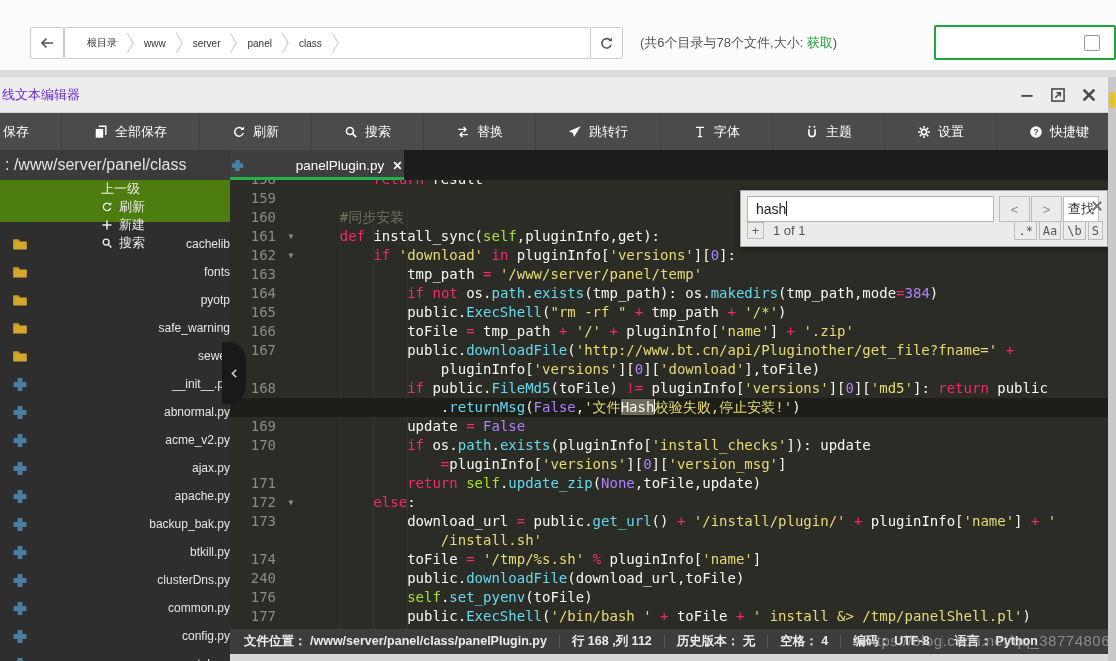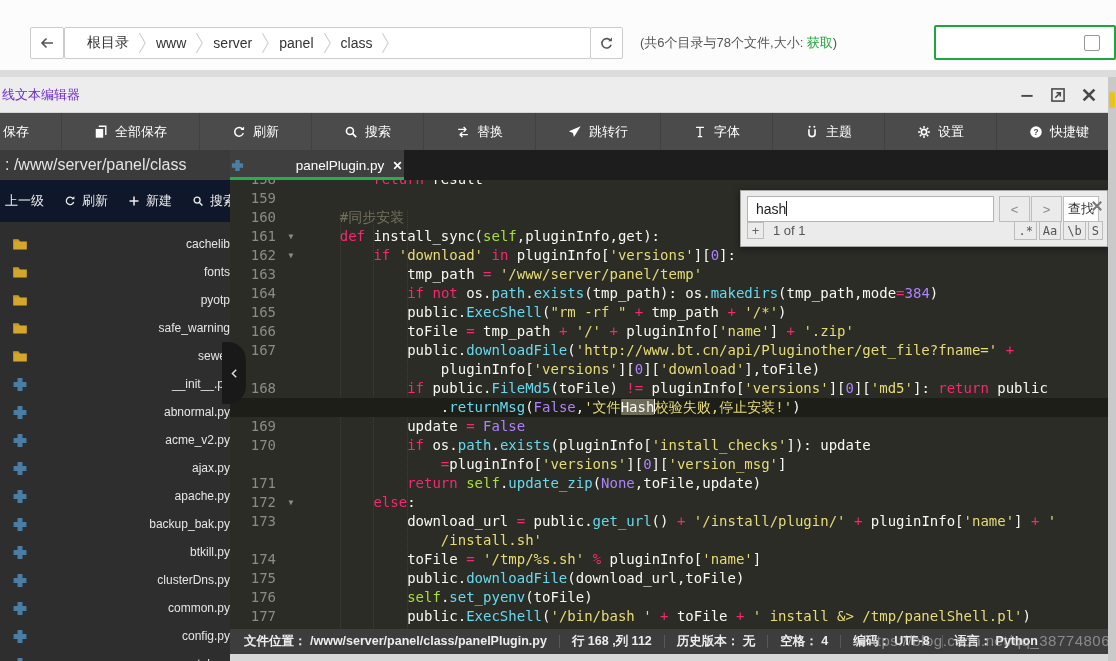--- a/index.html
+++ b/index.html
@@ -9,21 +9,21 @@
   .ic{display:inline-block;}
   .ic svg{width:100%;height:100%;display:block;}
 
   
   .topbar{left:0;top:0;width:1116px;height:70px;background:#fcfcfc;}
   .tb-box{position:absolute;background:#fff;border:1px solid #ccc;border-radius:2px;
     display:flex;align-items:center;justify-content:center;color:#555;cursor:pointer;box-sizing:border-box;}
   .backbtn{left:30px;top:27px;width:34px;height:32px;}
   .crumbbar{position:absolute;left:64px;top:27px;width:527px;height:32px;background:#fff;border:1px solid #ccc;
     border-radius:2px;display:flex;align-items:center;padding-left:13px;box-sizing:border-box;overflow:hidden;}
-  .crumb{font-size:14px;color:#333;padding:0 9px;cursor:pointer;white-space:nowrap;}
+  .crumb{font-size:10px;color:#333;padding:0 9px;cursor:pointer;white-space:nowrap;}
   .crumbsep{width:9px;height:26px;flex:0 0 auto;}
   .refreshbtn{left:590px;top:27px;width:33px;height:32px;}
   .stats{position:absolute;left:640px;top:27px;height:32px;line-height:32px;font-size:13px;color:#555;white-space:nowrap;}
   .stats .green{color:#20a53a;cursor:pointer;text-decoration:none;}
   .fsearch{position:absolute;left:934px;top:25px;width:182px;height:35px;background:#fff;
     border:2px solid #20a53a;border-radius:2px;box-sizing:border-box;}
   .fsearch .cb{position:absolute;right:14px;top:8px;width:14px;height:14px;border:1px solid #979797;border-radius:2px;background:#fff;}
 
   .wingap{left:0;top:70px;width:1116px;height:7px;background:#dcdcdc;}
 
@@ -50,21 +50,21 @@
   .tabstrip{left:230px;top:150px;width:886px;height:30px;background:#1d1d1d;}
   .tab{position:absolute;left:0;top:0;width:174px;height:30px;background:#3f3f3f;display:flex;align-items:center;
     justify-content:center;gap:8px;cursor:pointer;}
   .tab:after{content:"";position:absolute;left:0;right:0;bottom:0;height:3px;background:#23b14d;}
   .tab .pyic{width:13px;height:13px;}
   .tabname{color:#fff;font-size:13.5px;margin-left:44px;}
   .tabclose{width:11px;height:11px;color:#fff;cursor:pointer;}
 
   
   .sidebar{left:0;top:180px;width:230px;height:481px;background:#2e2e2e;overflow:hidden;}
-  .sidetoolbar{display:flex;align-items:center;height:42px;background:#0f172a;padding-left:0;}
+  .sidetoolbar{display:flex;align-items:center;height:42px;background:#4d7c0f;padding-left:16px;flex-direction:column;}
   .sidetoolbar .btn{display:flex;align-items:center;gap:6px;color:#ededed;font-size:13px;padding:0 10px;cursor:pointer;white-space:nowrap;}
   .sidetoolbar .btn:first-child{margin-left:-5px;}
   .sidetoolbar .ic{width:12px;height:12px;color:#ededed;}
   .filelist{padding-top:8px;}
   .fitem{height:28px;display:flex;align-items:center;padding-left:12px;gap:9px;color:#e5e5e5;font-size:12px;cursor:pointer;justify-content:space-between;}
   .fitem .ic{width:16px;height:15px;flex:0 0 auto;}
 
   
   .codearea{left:230px;top:180px;width:886px;height:449px;background:#2b2c26;overflow:hidden;}
   .codeinner{position:relative;margin-top:-10px;}
@@ -495,21 +495,21 @@
         <div class="row"><span class="gut">168</span><span class="fold"></span><span class="p">            </span><span class="k">if</span><span class="p"> public.</span><span class="f">FileMd5</span><span class="p">(toFile) </span><span class="k">!=</span><span class="p"> pluginInfo[</span><span class="s">'versions'</span><span class="p">][</span><span class="n">0</span><span class="p">][</span><span class="s">'md5'</span><span class="p">]: </span><span class="k">return</span><span class="p"> public</span></div>
         <div class="row cur"><span class="gut"></span><span class="fold"></span><span class="p">                .</span><span class="f">returnMsg</span><span class="p">(</span><span class="n">False</span><span class="p">,</span><span class="s">'文件</span><span class="hl">Hash</span><span class="ccursor"></span><span class="s">校验失败,停止安装!'</span><span class="p">)</span></div>
         <div class="row"><span class="gut">169</span><span class="fold"></span><span class="p">            update </span><span class="k">=</span><span class="p"> </span><span class="n">False</span></div>
         <div class="row"><span class="gut">170</span><span class="fold"></span><span class="p">            </span><span class="k">if</span><span class="p"> os.</span><span class="f">path</span><span class="p">.</span><span class="f">exists</span><span class="p">(pluginInfo[</span><span class="s">'install_checks'</span><span class="p">]): update</span></div>
         <div class="row"><span class="gut"></span><span class="fold"></span><span class="p">                </span><span class="k">=</span><span class="p">pluginInfo[</span><span class="s">'versions'</span><span class="p">][</span><span class="n">0</span><span class="p">][</span><span class="s">'version_msg'</span><span class="p">]</span></div>
         <div class="row"><span class="gut">171</span><span class="fold"></span><span class="p">            </span><span class="k">return</span><span class="p"> </span><span class="g">self</span><span class="p">.</span><span class="f">update_zip</span><span class="p">(</span><span class="n">None</span><span class="p">,toFile,update)</span></div>
         <div class="row"><span class="gut">172</span><span class="fold">▼</span><span class="p">        </span><span class="k">else</span><span class="p">:</span></div>
         <div class="row"><span class="gut">173</span><span class="fold"></span><span class="p">            download_url </span><span class="k">=</span><span class="p"> public.</span><span class="f">get_url</span><span class="p">() </span><span class="k">+</span><span class="p"> </span><span class="s">'/install/plugin/'</span><span class="p"> </span><span class="k">+</span><span class="p"> pluginInfo[</span><span class="s">'name'</span><span class="p">] </span><span class="k">+</span><span class="p"> </span><span class="s">'</span></div>
         <div class="row"><span class="gut"></span><span class="fold"></span><span class="s">                /install.sh'</span></div>
         <div class="row"><span class="gut">174</span><span class="fold"></span><span class="p">            toFile </span><span class="k">=</span><span class="p"> </span><span class="s">'/tmp/%s.sh'</span><span class="p"> </span><span class="k">%</span><span class="p"> pluginInfo[</span><span class="s">'name'</span><span class="p">]</span></div>
-        <div class="row"><span class="gut">175</span><span class="fold"></span><span class="p">            public.</span><span class="f">downloadFile</span><span class="p">(download_url,toFile)</span></div>
+        <div class="row"><span class="gut">240</span><span class="fold"></span><span class="p">            public.</span><span class="f">downloadFile</span><span class="p">(download_url,toFile)</span></div>
         <div class="row"><span class="gut">176</span><span class="fold"></span><span class="p">            </span><span class="g">self</span><span class="p">.</span><span class="f">set_pyenv</span><span class="p">(toFile)</span></div>
         <div class="row"><span class="gut">177</span><span class="fold"></span><span class="p">            public.</span><span class="f">ExecShell</span><span class="p">(</span><span class="s">'/bin/bash '</span><span class="p"> </span><span class="k">+</span><span class="p"> toFile </span><span class="k">+</span><span class="p"> </span><span class="s">' install &amp;&gt; /tmp/panelShell.pl'</span><span class="p">)</span></div>
       </div>
   </div>
 
   <div class="abs handle">
     <span class="ic">
         <svg viewBox="0 0 16 16">
           <path d="M10.5 2.5 5 8l5.5 5.5" fill="none" stroke="currentColor" stroke-width="2.2"></path>
         </svg>

